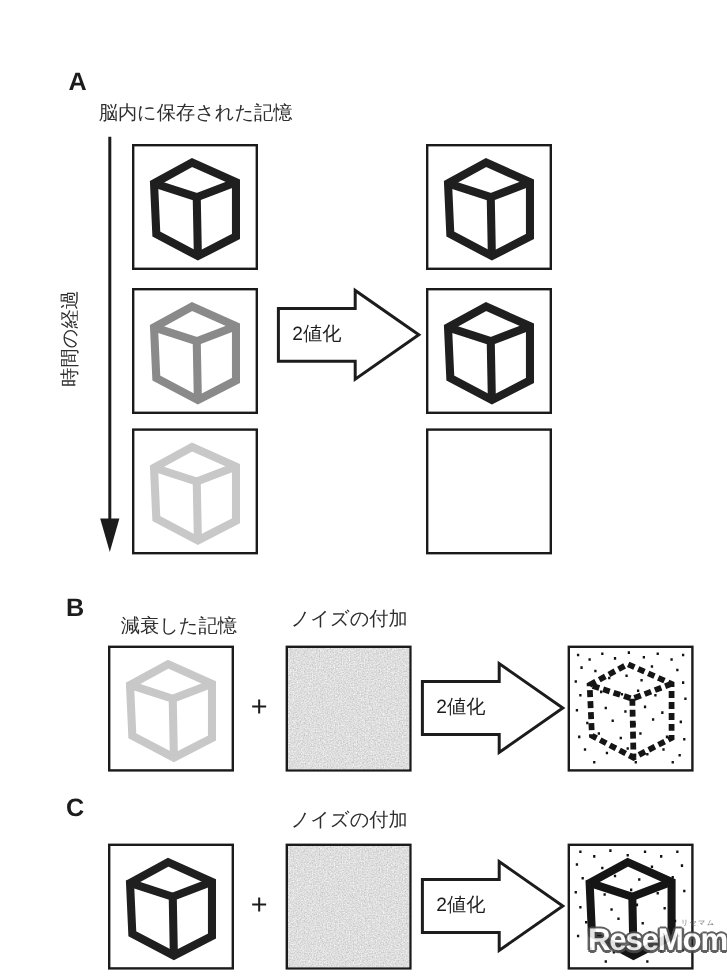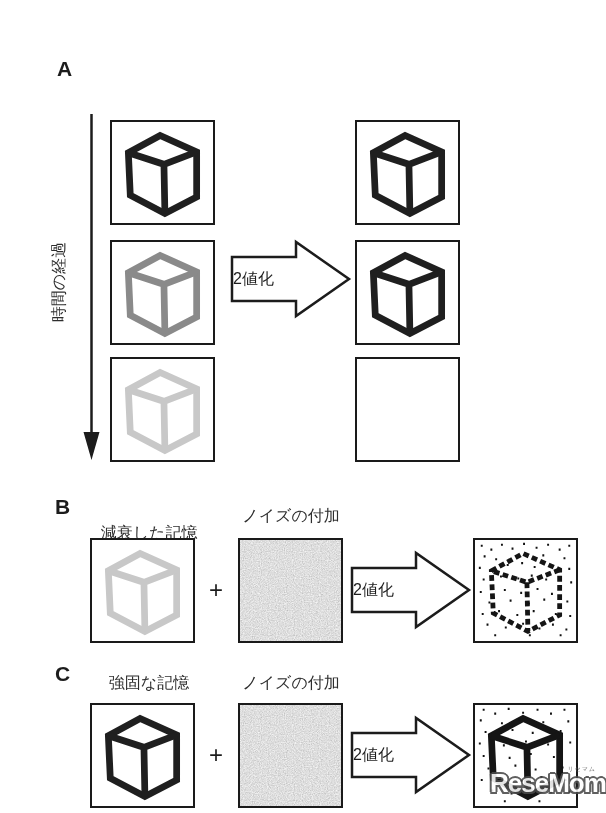--- a/index.html
+++ b/index.html
@@ -14,21 +14,21 @@
   .sq{
     position:absolute;width:105px;height:105px;box-sizing:border-box;
     background:#ffffff;border:2.5px solid #1a1a1a;
   }
   .sq svg{display:block;width:100%;height:100%;}
   .plus{font-size:24px;color:#1c1c1c;text-align:center;width:20px;}
   .block-arrow{position:absolute;width:122px;height:80px;}
   .block-arrow svg{display:block;width:100%;height:100%;overflow:visible;}
   .block-arrow .arrow-text{
     position:absolute;left:3px;top:23px;width:62px;height:34px;line-height:34px;
-    font-size:16px;color:#1c1c1c;white-space:nowrap;
+    text-align:center;font-size:16px;color:#1c1c1c;white-space:nowrap;
   }
   .time-label{
     position:absolute;left:59px;top:282px;
     transform:translate(-50%,-50%) rotate(-90deg);
     font-size:16px;white-space:nowrap;color:#2e2e2e;
   }
   .watermark{
     position:absolute;left:490px;top:768px;width:116px;height:42px;opacity:0.88;
   }
   .watermark .wm-text{
@@ -64,20 +64,21 @@
           <feFuncG type="linear" slope="0.7" intercept="0.38"></feFuncG>
           <feFuncB type="linear" slope="0.7" intercept="0.38"></feFuncB>
           <feFuncA type="linear" slope="0" intercept="1"></feFuncA>
         </feComponentTransfer>
       </filter>
     </defs>
   </svg>
 
   <div class="abs panel-letter" style="left:57px;top:57px;">A</div>
 
+  <div class="abs caption" style="left:68px;top:84px;width:190px;">脳内に保存された記憶</div>
 
 
   <svg class="abs" style="left:80px;top:110px;" width="24" height="352" viewBox="0 0 24 352">
     <line x1="11.5" y1="4" x2="11.5" y2="326" stroke="#1c1c1c" stroke-width="2.5"></line>
     <polygon points="3.5,322 19.5,322 11.5,350" fill="#1c1c1c"></polygon>
   </svg>
   <div class="time-label">時間の経過</div>
 
   <div class="sq" style="left:110px;top:120px;">
     <svg viewBox="0 0 105 105">
@@ -108,21 +109,21 @@
     </svg>
   </div>
   <div class="sq" style="left:355px;top:240px;">
     <svg viewBox="0 0 105 105">
       <use href="#cube-shape" fill="none" stroke-width="7" stroke-linejoin="miter" stroke="#1f1f1f"></use>
     </svg>
   </div>
   <div class="sq" style="left:355px;top:357px;"></div>
 
   <div class="abs panel-letter" style="left:55px;top:495px;">B</div>
-  <div class="abs caption" style="left:85px;top:523px;width:128px;">減衰した記憶</div>
+  <div class="abs caption" style="left:85px;top:512px;width:128px;">減衰した記憶</div>
   <div class="abs caption" style="left:235px;top:506px;width:112px;">ノイズの付加</div>
 
   <div class="sq" style="left:90px;top:538px;">
     <svg viewBox="0 0 105 105">
       <use href="#cube-shape" fill="none" stroke-width="7" stroke-linejoin="miter" stroke="#c8c8c8"></use>
     </svg>
   </div>
 
   <div class="abs plus" style="left:206px;top:576px;">+</div>
 
@@ -140,21 +141,20 @@
   </div>
 
   <div class="sq" style="left:473px;top:538px;">
     <svg viewBox="0 0 105 105">
       <use href="#cube-shape" fill="none" stroke="#151515" stroke-width="5" stroke-dasharray="6 3.5" stroke-linejoin="miter"></use>
       <path stroke="#111111" stroke-width="2.2" fill="none" d="M6 6h2M16 10h2M27 5h2M38 9h2M50 4h2M63 8h2M75 5h2M87 10h2M97 6h2M9 17h2M21 20h2M70 16h2M92 19h2M4 29h2M33 26h2M48 24h2M61 28h2M97 30h2M8 41h2M26 38h2M44 40h2M58 37h2M73 41h2M99 44h2M5 54h2M30 52h2M47 55h2M64 51h2M79 56h2M14 65h2M36 63h2M55 66h2M71 62h2M95 64h2M7 77h2M24 74h2M43 78h2M60 74h2M83 77h2M98 79h2M12 88h2M31 91h2M49 87h2M66 92h2M80 88h2M94 93h2M20 99h2M56 99h2M88 99h2"></path>
     </svg>
   </div>
 
   <div class="abs panel-letter" style="left:55px;top:662px;">C</div>
-  <div class="abs caption" style="left:85px;top:673px;width:128px;">強固な記憶</div>
   <div class="abs caption" style="left:235px;top:673px;width:112px;">ノイズの付加</div>
 
   <div class="sq" style="left:90px;top:703px;">
     <svg viewBox="0 0 105 105">
       <use href="#cube-shape" fill="none" stroke-width="7" stroke-linejoin="miter" stroke="#1f1f1f"></use>
     </svg>
   </div>
 
   <div class="abs plus" style="left:206px;top:741px;">+</div>
 

